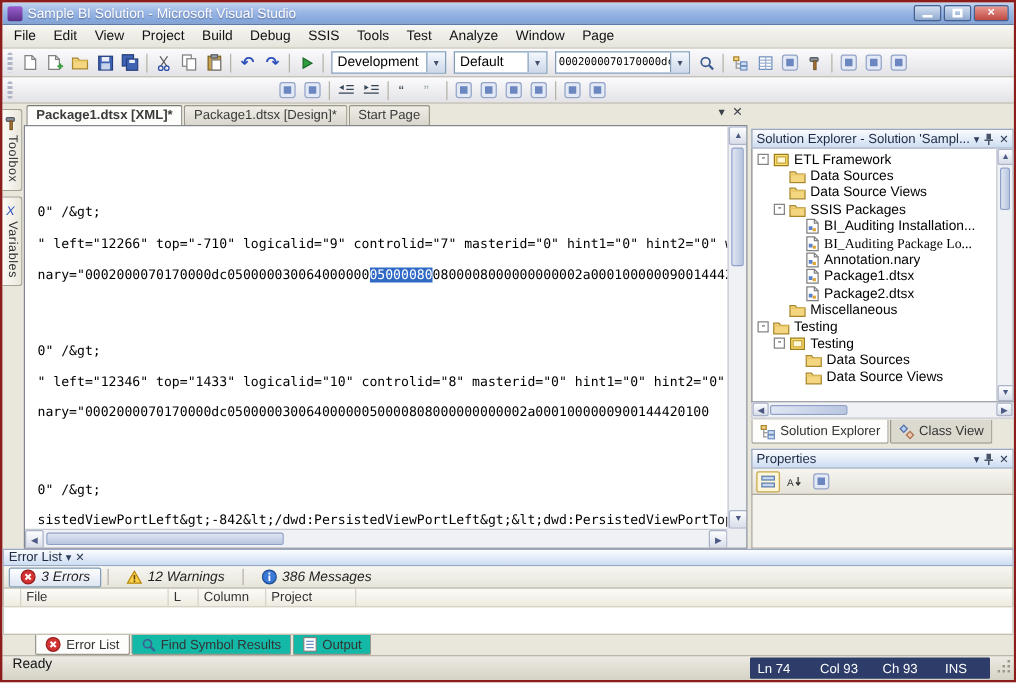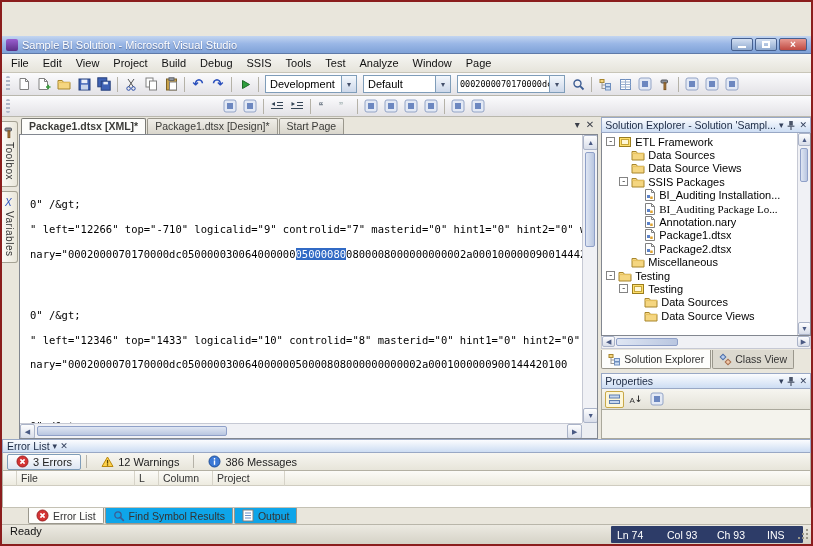--- a/index.html
+++ b/index.html
@@ -1,21 +1,21 @@
 <!DOCTYPE html>
 <html style="--sel-bg: #316ac5; --tag-color: #a31515; --status-accent: #2d3c68;"><head>
 <meta charset="utf-8">
 <style>
   *{margin:0;padding:0;box-sizing:border-box;}
   html,body{background:#fff;}
   body{font-family:"Liberation Sans","DejaVu Sans",sans-serif;font-size:11px;color:#000;}
   .window{position:relative;width:813px;height:546px;border:2px solid #8b1d1d;background:#e9e6dc;display:flex;flex-direction:column;overflow:hidden;}
 
   
-  .titlebar{height:18px;flex:0 0 18px;background:linear-gradient(180deg,#c3d5f0 0%,#9ab7e6 45%,#7fa2d8 100%);display:flex;align-items:center;padding:0 4px;border-bottom:1px solid #5f7aa8;margin-top:34px;}
+  .titlebar{height:18px;flex:0 0 18px;background:linear-gradient(180deg,#c3d5f0 0%,#9ab7e6 45%,#7fa2d8 100%);display:flex;align-items:center;padding:0 4px;border-bottom:1px solid #5f7aa8;}
   .win-icon{width:12px;height:12px;border-radius:2px;background:linear-gradient(#9a5fd0,#5b2f86);margin-right:4px;flex:0 0 12px;}
   .title-text{color:#fff;font-size:11px;white-space:nowrap;overflow:hidden;flex:1;text-shadow:0 1px 1px rgba(0,0,40,.4);}
   .win-buttons{display:flex;align-items:center;}
   .wbtn{width:22px;height:13px;border:1px solid #46608f;border-radius:2px;display:inline-flex;align-items:center;justify-content:center;margin-left:2px;background:linear-gradient(#d4e0f2,#8ea9cf);cursor:default;}
   .wbtn.close{background:linear-gradient(#e89a92,#c04a42);color:#fff;font-size:10px;font-weight:bold;width:28px;line-height:10px;}
   .glyph-min{width:8px;height:0;border-bottom:2px solid #fff;margin-top:5px;}
   .glyph-max{width:8px;height:7px;border:2px solid #fff;}
 
   
   .menubar{height:19px;flex:0 0 19px;background:linear-gradient(#f6f6f3,#e6e4db);display:flex;align-items:stretch;border-bottom:1px solid #c8c5b8;padding-left:2px;}
@@ -28,21 +28,21 @@
   .grip{width:4px;height:70%;margin:0 4px;background:repeating-linear-gradient(180deg,#aeb6c8 0 2px,transparent 2px 4px);border-radius:2px;flex:0 0 4px;}
   .iconstrip{display:inline-flex;align-items:center;}
   .tb-btn{width:20px;height:19px;display:inline-flex;align-items:center;justify-content:center;border-radius:2px;}
   .tb-sep{width:1px;height:15px;background:#b5b2a8;margin:0 3px;}
   .ticon{display:inline-flex;align-items:center;justify-content:center;}
   .uarrow{color:#2b50bd;font-size:13px;font-weight:bold;line-height:12px;}
   .combo{display:inline-flex;align-items:center;height:18px;background:#fff;border:1px solid #7f9db9;margin:0 3px;overflow:hidden;}
   .combo-text{padding:0 4px;font-size:11px;white-space:nowrap;overflow:hidden;flex:1;}
   .combo-arrow{width:15px;height:100%;background:linear-gradient(#f4f8fd,#cdd8ea);border-left:1px solid #7f9db9;display:flex;align-items:center;justify-content:center;font-size:8px;color:#44506b;flex:0 0 15px;}
   .combo.cfg{width:92px;}
-  .combo.plat{width:88px;}
+  .combo.plat{width:75px;}
   .combo.hex{width:108px;}
   .combo.hex .combo-text{font-family:"DejaVu Sans Mono",monospace;font-size:8.5px;padding:0 2px;}
   .tb2 .iconstrip{margin-left:206px;}
 
   
   .main{flex:1;display:flex;min-height:0;background:#e9e6dc;}
   .left-strip{flex:0 0 17px;display:flex;flex-direction:column;padding-top:4px;}
   .vtab{width:16px;margin-bottom:4px;padding:4px 0 6px;border:1px solid #a5a294;border-left:none;border-radius:0 3px 3px 0;background:linear-gradient(90deg,#fcfbf7,#e9e6da);display:flex;flex-direction:column;align-items:center;gap:3px;}
   .vtab-label{writing-mode:vertical-rl;font-size:10px;color:#333;letter-spacing:.5px;}
 
@@ -63,21 +63,21 @@
   
   .sb{position:absolute;background:#f0f1f5;}
   .sb-v{top:0;right:0;bottom:15px;width:15px;border-left:1px solid #c6c9d4;}
   .sb-h{left:0;right:15px;bottom:0;height:15px;border-top:1px solid #c6c9d4;}
   .sb-corner{position:absolute;right:0;bottom:0;width:15px;height:15px;background:#eceef2;}
   .sb-arrow{position:absolute;width:15px;height:15px;display:flex;align-items:center;justify-content:center;font-size:7px;color:#4a5a84;background:linear-gradient(#fdfdfe,#d8dde9);border:1px solid #aab3c8;border-radius:2px;}
   .sb-thumb{position:absolute;background:linear-gradient(90deg,#dfe6f3,#b9c6e0);border:1px solid #8fa0c8;border-radius:2px;}
   .sb-h .sb-thumb{top:2px;bottom:2px;background:linear-gradient(180deg,#dfe6f3,#b9c6e0);}
 
   
-  .right-col{flex:0 0 186px;margin-left:3px;display:flex;flex-direction:column;min-height:0;}
+  .right-col{flex:0 0 186px;margin-left:3px;display:flex;flex-direction:column;min-height:0;margin-top:20px;}
   .panel-title{height:16px;flex:0 0 16px;background:linear-gradient(#fbfcfe,#cdddf3);border:1px solid #99a8c5;display:flex;align-items:center;padding:0 3px;font-size:10.5px;color:#1c2a44;}
   .panel-title .pt-text{flex:1;white-space:nowrap;overflow:hidden;}
   .pt-btn{margin-left:3px;color:#2c3käns8;font-size:9px;display:inline-flex;align-items:center;color:#33405c;}
   .se-panel{flex:0 0 252px;display:flex;flex-direction:column;min-height:0;}
   .se-tree-wrap{flex:1;position:relative;background:#fff;border:1px solid #828790;border-top:none;overflow:hidden;}
   .tree{position:absolute;left:0;top:0;right:13px;bottom:0;overflow:hidden;padding-top:2px;}
   .tree-row{height:13.4px;display:flex;align-items:center;white-space:nowrap;font-size:11px;}
   .toggle{width:9px;height:9px;flex:0 0 9px;border:1px solid #848484;background:#fff;font-size:9px;line-height:7px;text-align:center;color:#333;margin-right:3px;font-family:"DejaVu Sans Mono",monospace;}
   .toggle-spacer{width:12px;flex:0 0 12px;}
   .tree-icon{margin-right:3px;display:inline-flex;}
@@ -91,35 +91,35 @@
   .props-panel{flex:1;display:flex;flex-direction:column;min-height:0;}
   .props-toolbar{height:21px;flex:0 0 21px;background:linear-gradient(#f6f5f0,#e4e2d8);border:1px solid #aaa89c;border-top:none;display:flex;align-items:center;gap:2px;padding:0 3px;}
   .props-btn{width:19px;height:17px;display:inline-flex;align-items:center;justify-content:center;border:1px solid transparent;border-radius:2px;}
   .props-btn.on{background:#fdf6d8;border-color:#c8a848;}
   .props-body{flex:1;background:#f4f3ed;border:1px solid #aaa89c;border-top:none;}
 
   
   .error-list{flex:0 0 68px;display:flex;flex-direction:column;background:#e9e6dc;}
   .el-title{height:14px;flex:0 0 14px;background:linear-gradient(#fbfcfe,#cdddf3);border:1px solid #99a8c5;display:flex;align-items:center;padding:0 4px;font-size:10.5px;color:#1c2a44;}
   .el-filters{height:18px;flex:0 0 18px;background:linear-gradient(#f7f6f1,#e7e5da);border:1px solid #b3b0a3;border-top:none;display:flex;align-items:center;padding-left:4px;}
-  .el-btn{display:inline-flex;align-items:center;gap:4px;padding:0 8px;font-size:11px;height:16px;border:1px solid transparent;border-radius:2px;color:#222;}
+  .el-btn{display:inline-flex;align-items:center;gap:4px;padding:0 8px;font-size:11px;height:16px;border:1px solid transparent;border-radius:2px;color:#222;font-style:italic;}
   .el-btn.pressed{background:linear-gradient(#fefefe,#dde5f2);border-color:#7f9db9;}
   .el-sep{width:1px;height:13px;background:#b5b2a8;margin:0 5px;}
   .el-cols{height:15px;flex:0 0 15px;display:flex;background:linear-gradient(#fcfbf8,#eceade);border-left:1px solid #b3b0a3;border-right:1px solid #b3b0a3;}
   .el-col{border-right:1px solid #d6d3c8;border-bottom:1px solid #cfccc0;padding:1px 4px 0;font-size:10.5px;color:#333;white-space:nowrap;overflow:hidden;}
   .el-gutter{flex:0 0 14px;border-right:1px solid #d6d3c8;border-bottom:1px solid #cfccc0;}
   .el-body{flex:1;background:#fff;border-left:1px solid #b3b0a3;border-right:1px solid #b3b0a3;}
   .bottom-tabs{height:17px;flex:0 0 17px;display:flex;align-items:stretch;padding-left:26px;background:#e9e6dc;border-top:1px solid #c4c1b4;}
-  .btab{display:inline-flex;align-items:center;gap:4px;padding:0 7px;font-size:10.5px;border:1px solid #9a978c;border-top:none;background:#0ea5e9;color:#333;margin-right:1px;border-radius:0 0 2px 2px;}
+  .btab{display:inline-flex;align-items:center;gap:4px;padding:0 7px;font-size:10.5px;border:1px solid #9a978c;border-top:none;background:#14b8a6;color:#333;margin-right:1px;border-radius:0 0 2px 2px;}
   .btab.active{background:#fdfdfb;}
 
   
   .statusbar{height:20px;flex:0 0 20px;background:linear-gradient(#eceae2,#d5d2c6);display:flex;align-items:flex-start;position:relative;border-top:1px solid #b9b6aa;}
   .status-ready{padding:0 8px;font-size:11px;color:#111;}
-  .status-right{position:absolute;right:8px;top:1px;bottom:1px;width:192px;background:var(--status-accent,#2d3c68);display:flex;align-items:center;color:#fff;border-radius:1px;}
+  .status-right{position:absolute;right:19px;top:1px;bottom:1px;width:192px;background:var(--status-accent,#2d3c68);display:flex;align-items:center;color:#fff;border-radius:1px;}
   .status-cell{font-size:10.5px;padding-left:6px;}
   .sc-ln{width:50px;}.sc-col{width:50px;}.sc-ch{width:50px;}.sc-ins{width:36px;}
   .resize-grip{position:absolute;right:2px;bottom:2px;}
 </style>
 </head>
 <body>
 
 <div class="window">
 
   <div class="titlebar">

